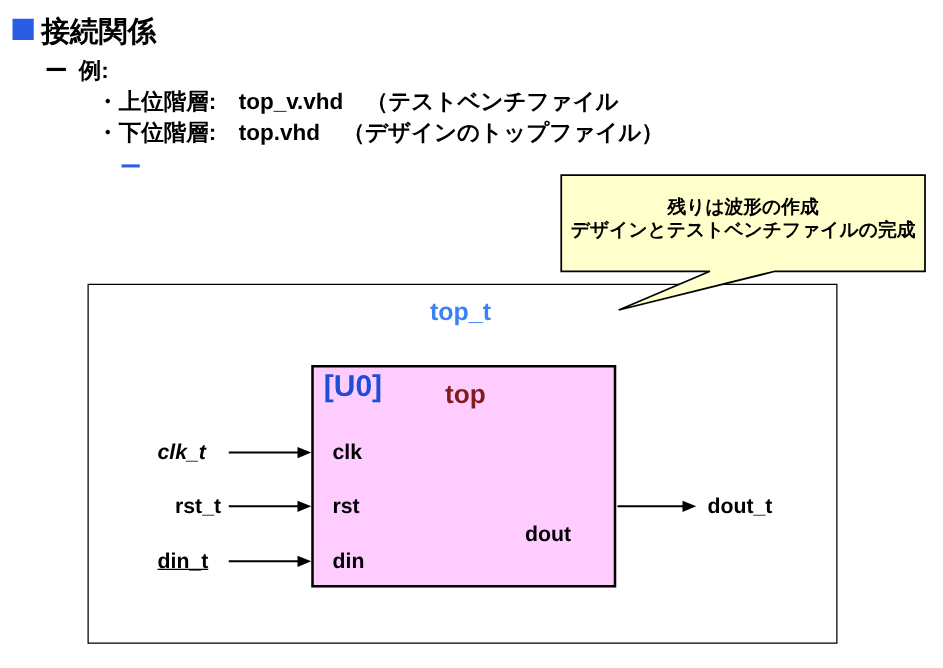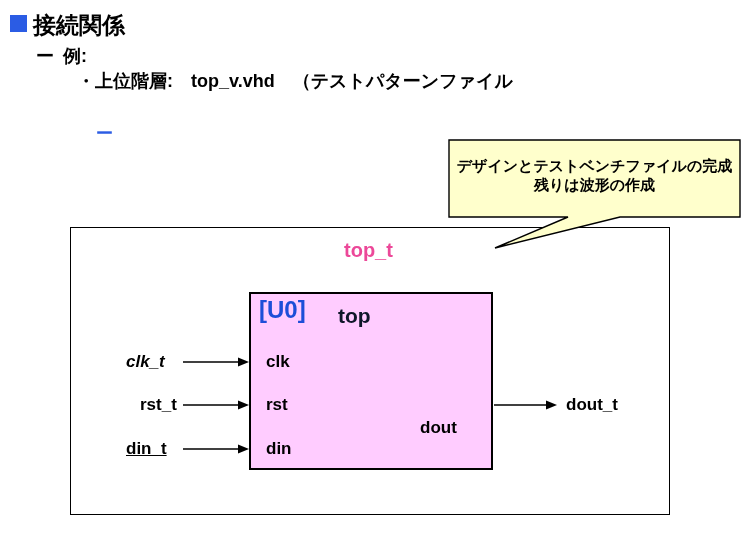--- a/index.html
+++ b/index.html
@@ -19,23 +19,23 @@
   .l2b{left:77px;top:96px;font-size:18px;}
   .dash3{left:96px;top:124px;font-size:17px;color:#2b5ce4;}
   .l3{left:124px;top:124px;font-size:17px;}
   
   .outer-box{position:absolute;left:70px;top:227px;width:600px;height:288px;
     border:1.5px solid #000;background:#fff;box-sizing:border-box;}
   .inner-box{position:absolute;left:249px;top:292px;width:244px;height:178px;
     border:2px solid #000;background:#ffccff;box-sizing:border-box;}
   
   .tb-label{left:85px;top:232px;font-size:20px;}
-  .tb-entity{left:344px;top:239px;font-size:20px;color:#ec4899;}
+  .tb-entity{left:344px;top:239px;font-size:20px;color:#3b82f6;}
   .inst-label{left:259px;top:296px;font-size:24px;color:#1d4ed8;}
-  .inst-entity{left:338px;top:304px;font-size:21px;color:#0f172a;}
+  .inst-entity{left:356px;top:304px;font-size:21px;color:#7f1d1d;}
   .sig{font-size:17px;}
   .sig-clk_t{left:126px;top:352px;font-style:italic;}
   .sig-rst_t{left:140px;top:395px;}
   .sig-din_t{left:126px;top:439px;text-decoration:underline;}
   .port-clk{left:266px;top:352px;}
   .port-rst{left:266px;top:395px;}
   .port-din{left:266px;top:439px;}
   .port-dout{left:420px;top:418px;width:68px;}
   .sig-dout_t{left:566px;top:395px;}
   
@@ -46,21 +46,22 @@
 </head>
 <body>
 
 <div class="slide">
 
   <div class="title-square"></div>
   <h1 class="title">接続関係</h1>
 
   <span class="abs dash1">ー</span>
   <div class="abs l1">例:</div>
-  <div class="abs l2a">・上位階層:　top_v.vhd　（テストパターンファイル</div>
+  <div class="abs l2a">・上位階層:　top_v.vhd　（テストベンチファイル</div>
+  <div class="abs l2b">・下位階層:　top.vhd　（デザインのトップファイル）</div>
   <span class="abs dash3">ー</span>
 
   <div class="outer-box"></div>
   <div class="inner-box"></div>
 
   <svg class="overlay" width="754" height="534" viewBox="0 0 754 534">
     <path d="M 449 140 L 740 140 L 740 217 L 620 217 L 495 248 L 568 217 L 449 217 Z" fill="#ffffcc" stroke="#000" stroke-width="1.4"></path>
 
     <line x1="183" y1="362" x2="239" y2="362" stroke="#000" stroke-width="1.6"></line>
     <polygon points="238,357.5 238,366.5 249,362" fill="#000"></polygon>
@@ -69,22 +70,22 @@
     <polygon points="238,400.5 238,409.5 249,405" fill="#000"></polygon>
 
     <line x1="183" y1="449" x2="239" y2="449" stroke="#000" stroke-width="1.6"></line>
     <polygon points="238,444.5 238,453.5 249,449" fill="#000"></polygon>
 
     <line x1="494" y1="405" x2="547" y2="405" stroke="#000" stroke-width="1.6"></line>
     <polygon points="546,400.5 546,409.5 557,405" fill="#000"></polygon>
   </svg>
 
   <div class="callout-text">
+    <div>残りは波形の作成</div>
     <div>デザインとテストベンチファイルの完成</div>
-    <div>残りは波形の作成</div>
   </div>
 
   <div class="abs tb-entity">top_t</div>
   <div class="abs inst-label">[U0]</div>
   <div class="abs inst-entity">top</div>
 
   <div class="abs sig sig-clk_t">clk_t</div>
   <div class="abs sig sig-rst_t">rst_t</div>
   <div class="abs sig sig-din_t">din_t</div>
 

